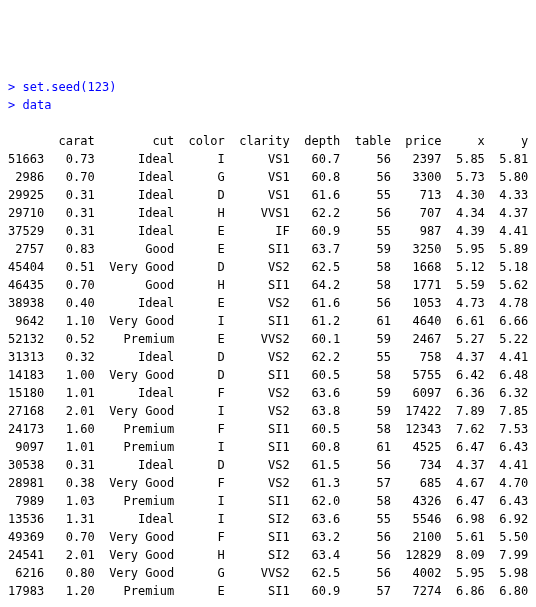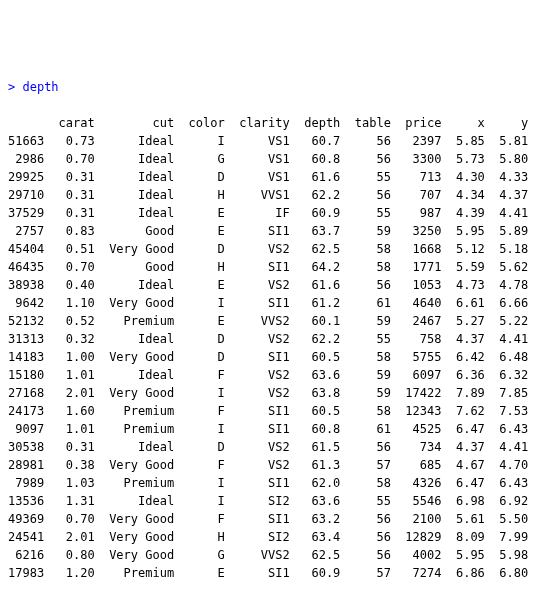--- a/index.html
+++ b/index.html
@@ -15,17 +15,17 @@
   .prompt { color: #0000ff; }
   .code   { color: #0000ff; }
   .hdr, .cell { color: #000; }
   .row { display: block; }
 </style>
 </head>
 <body>
 
 
 
-<div id="console-area"><span class="row"><span class="prompt">&gt; </span><span class="code">depth</span></span></div>
+<div id="console-area"><span class="row"><span class="prompt">&gt; </span><span class="code">set.seed(123)</span></span><span class="row"><span class="prompt">&gt; </span><span class="code">data</span></span></div>
 <div id="table-area"><span class="row hdr">       carat        cut  color  clarity  depth  table  price     x     y     z  Cou</span><span class="row cell">51663   0.73      Ideal      I      VS1   60.7     56   2397  5.85  5.81  3.54    1</span><span class="row cell"> 2986   0.70      Ideal      G      VS1   60.8     56   3300  5.73  5.80  3.51    1</span><span class="row cell">29925   0.31      Ideal      D      VS1   61.6     55    713  4.30  4.33  2.66    1</span><span class="row cell">29710   0.31      Ideal      H     VVS1   62.2     56    707  4.34  4.37  2.71    1</span><span class="row cell">37529   0.31      Ideal      E       IF   60.9     55    987  4.39  4.41  2.68    1</span><span class="row cell"> 2757   0.83       Good      E      SI1   63.7     59   3250  5.95  5.89  3.77    1</span><span class="row cell">45404   0.51  Very Good      D      VS2   62.5     58   1668  5.12  5.18  3.22    1</span><span class="row cell">46435   0.70       Good      H      SI1   64.2     58   1771  5.59  5.62  3.60    1</span><span class="row cell">38938   0.40      Ideal      E      VS2   61.6     56   1053  4.73  4.78  2.93    1</span><span class="row cell"> 9642   1.10  Very Good      I      SI1   61.2     61   4640  6.61  6.66  4.01    1</span><span class="row cell">52132   0.52    Premium      E     VVS2   60.1     59   2467  5.27  5.22  3.15    1</span><span class="row cell">31313   0.32      Ideal      D      VS2   62.2     55    758  4.37  4.41  2.73    1</span><span class="row cell">14183   1.00  Very Good      D      SI1   60.5     58   5755  6.42  6.48  3.90    1</span><span class="row cell">15180   1.01      Ideal      F      VS2   63.6     59   6097  6.36  6.32  4.03    1</span><span class="row cell">27168   2.01  Very Good      I      VS2   63.8     59  17422  7.89  7.85  5.02    1</span><span class="row cell">24173   1.60    Premium      F      SI1   60.5     58  12343  7.62  7.53  4.58    1</span><span class="row cell"> 9097   1.01    Premium      I      SI1   60.8     61   4525  6.47  6.43  3.92    1</span><span class="row cell">30538   0.31      Ideal      D      VS2   61.5     56    734  4.37  4.41  2.70    1</span><span class="row cell">28981   0.38  Very Good      F      VS2   61.3     57    685  4.67  4.70  2.87    1</span><span class="row cell"> 7989   1.03    Premium      I      SI1   62.0     58   4326  6.47  6.43  4.00    1</span><span class="row cell">13536   1.31      Ideal      I      SI2   63.6     55   5546  6.98  6.92  4.42    1</span><span class="row cell">49369   0.70  Very Good      F      SI1   63.2     56   2100  5.61  5.50  3.51    1</span><span class="row cell">24541   2.01  Very Good      H      SI2   63.4     56  12829  8.09  7.99  5.10    1</span><span class="row cell"> 6216   0.80  Very Good      G     VVS2   62.5     56   4002  5.95  5.98  3.73    1</span><span class="row cell">17983   1.20    Premium      E      SI1   60.9     57   7274  6.86  6.80  4.16    1</span></div>
 
 
 
 
 </body></html>

